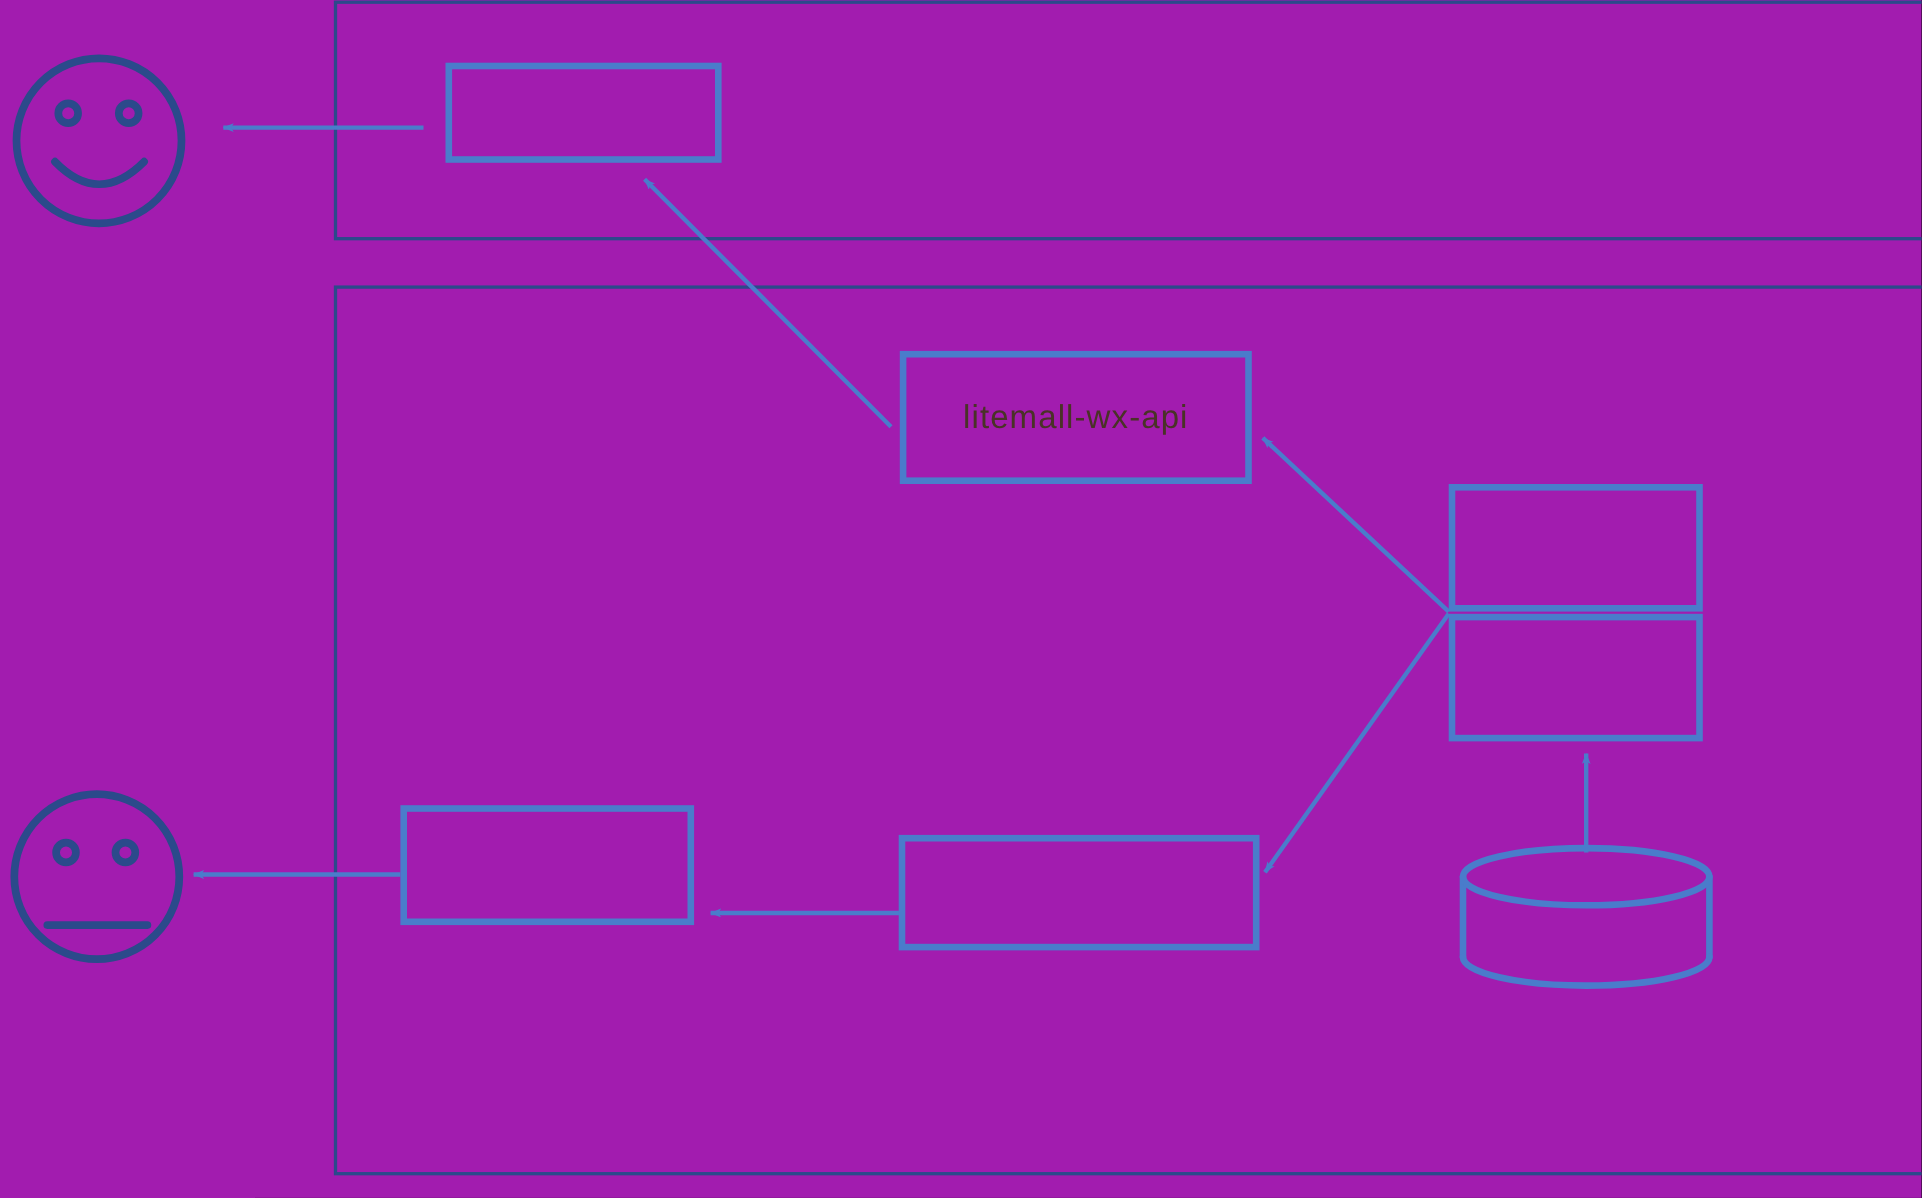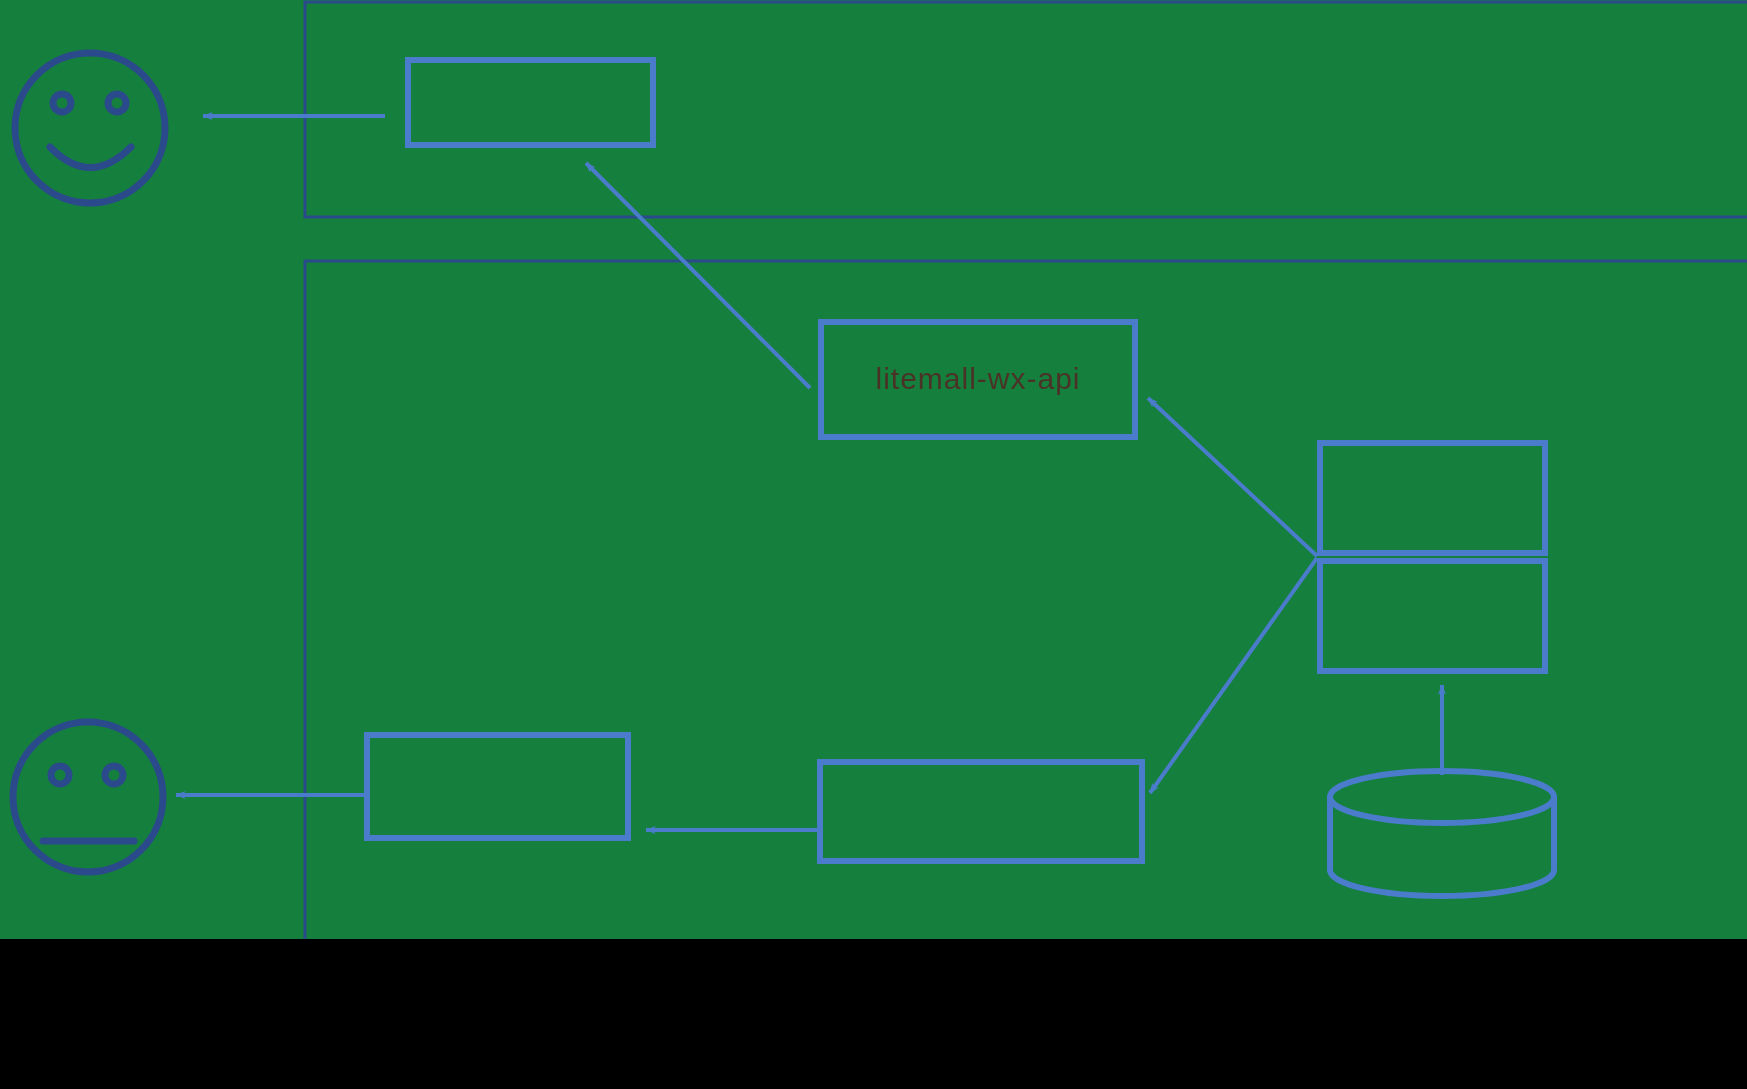--- a/index.html
+++ b/index.html
@@ -6,22 +6,22 @@
     margin: 0;
     padding: 0;
     background: #000000;
   }
   body {
     font-family: "Liberation Sans", sans-serif;
   }
   #stage {
     position: relative;
     width: 1747px;
-    height: 939px;
-    background: #15803d;
+    height: 1089px;
+    background: #a21caf;
     overflow: hidden;
   }
   #stage svg {
     position: absolute;
     top: 0;
     left: 0;
     width: 1747px;
     height: 1089px;
   }
   .frame-rect {

